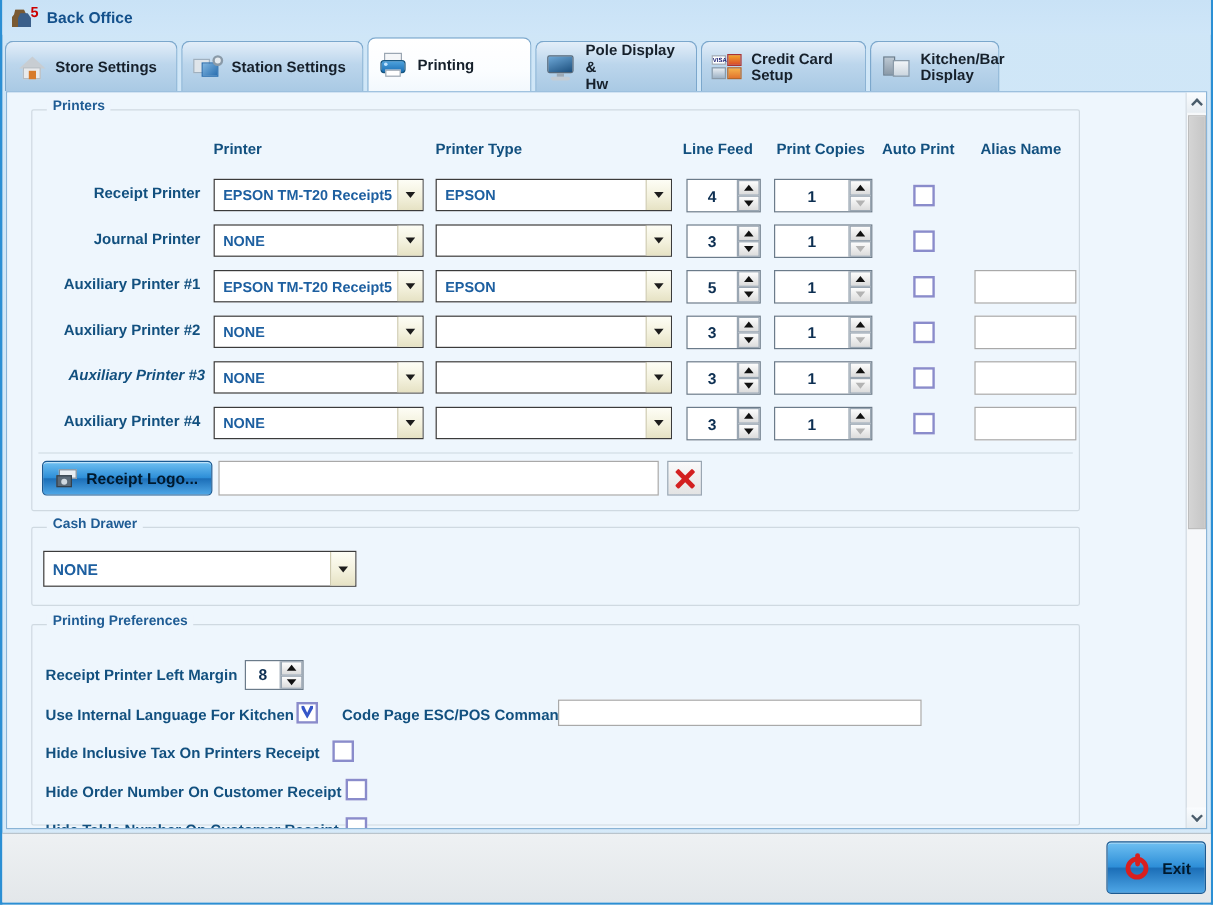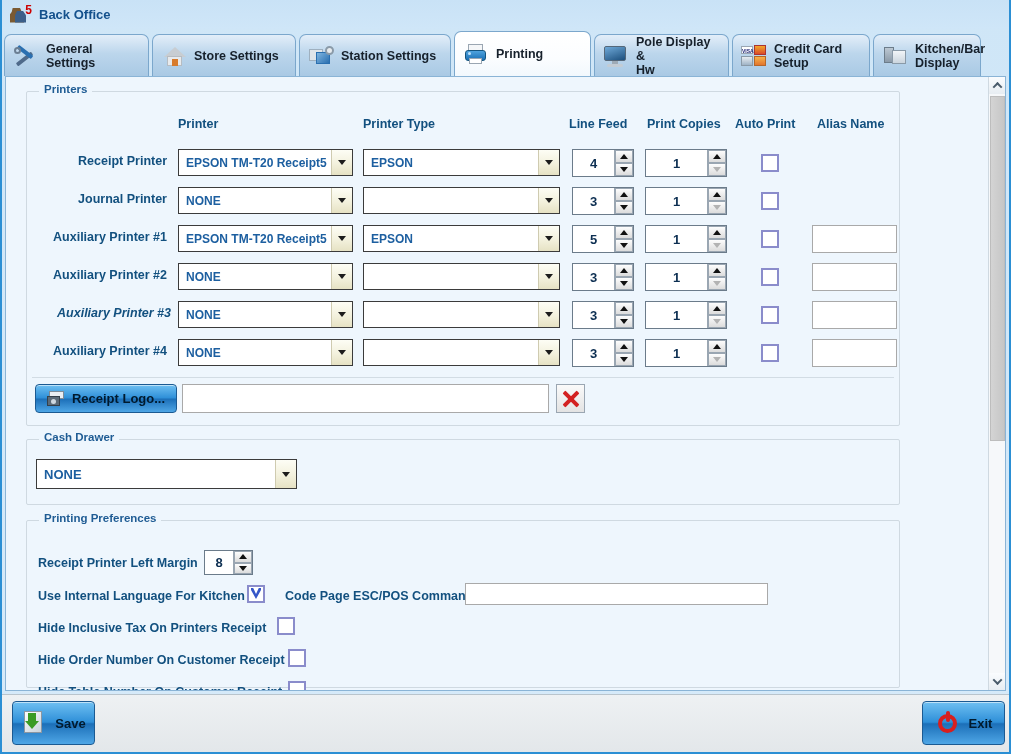--- a/index.html
+++ b/index.html
@@ -326,29 +326,20 @@
     <div class="app-icon">
       <div class="fig"></div>
         <div class="fig2"></div>
       <div class="five">5</div>
     </div>
     <div class="title-text">Back Office</div>
   </div>
 
   <div class="tabstrip">
 
-    <div class="tab" style="width:145px">
-      <div class="tab-ico ico-wrench">
-        <div class="w1"></div>
-          <div class="w2"></div>
-          <div class="w3"></div>
-      </div>
-      <div class="tab-label">General
-Settings</div>
-    </div>
 
     <div class="tab" style="width:144px">
       <div class="tab-ico ico-home">
         <div class="roof"></div>
           <div class="body"></div>
           <div class="door"></div>
       </div>
       <div class="tab-label">Store Settings</div>
     </div>
 
@@ -705,28 +696,20 @@
           <span class="chev u"></span>
         </div>
       <div class="thumb" style="top:19px; height:345px;"></div>
       <div class="arrow dn">
           <span class="chev d"></span>
         </div>
     </div>
   </div>
 
   <div class="footer">
-    <div class="gbtn" style="left:10px; top:6px; width:83px; height:44px;">
-      <span class="save-ico">
-        <span class="pg"></span>
-          <span class="ar"></span>
-          <span class="arh"></span>
-      </span>
-      <span>Save</span>
-    </div>
     <div class="gbtn" style="left:920px; top:6px; width:83px; height:44px;">
       <span class="exit-ico">
         <span class="ring"></span>
           <span class="bar"></span>
       </span>
       <span>Exit</span>
     </div>
   </div>
 
 </div>

